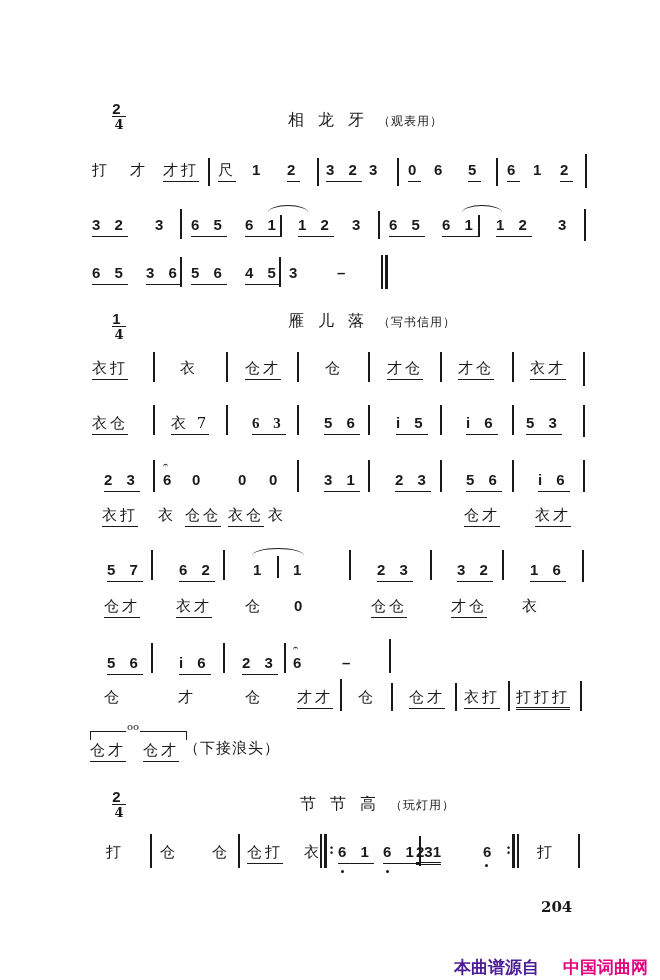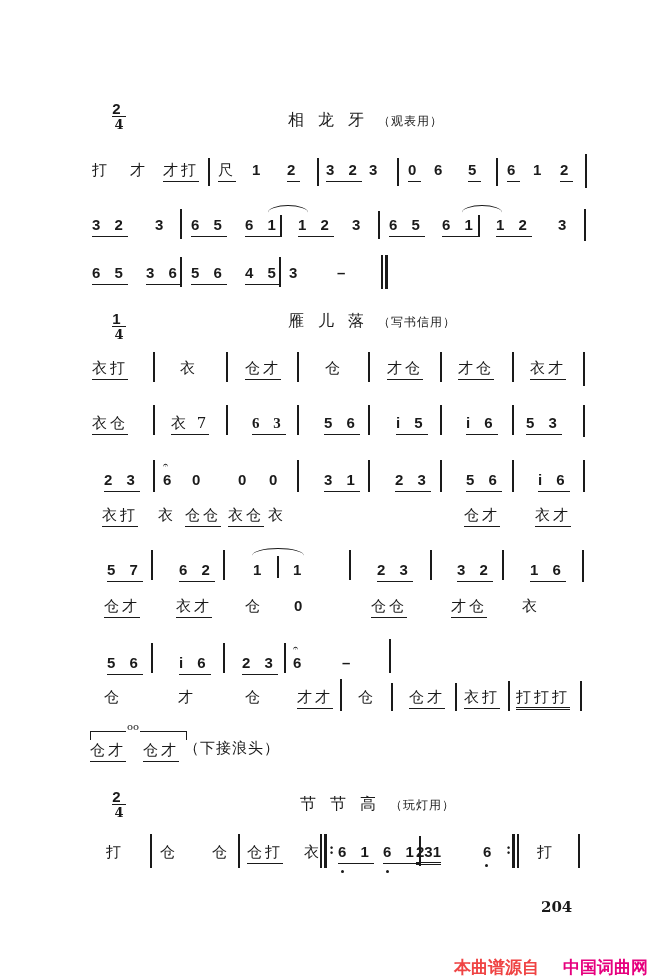--- a/index.html
+++ b/index.html
@@ -279,14 +279,14 @@
   <span class="dot-below" style="left:485px; top:22px;"></span>
   <span class="repeat-dots" style="left:506px; top:2px;">:</span>
   <div class="bar thick" style="left:512px; top:-8px; height:34px;"></div>
   <div class="bar" style="left:517px; top:-8px; height:34px;"></div>
   <span class="tok cn" style="left:537px;">打</span>
   <div class="bar" style="left:578px; top:-8px; height:34px;"></div>
 </div>
 
 <div class="pagenum" style="left:541px; top:898px;">204</div>
 
-<div class="footer" style="left:454px; top:956px; color:#ef4444;">本曲谱源自</div>
+<div class="footer" style="left:454px; top:956px; color:#4c1d95;">本曲谱源自</div>
 <div class="footer" style="left:563px; top:956px; color:#e6007e;">中国词曲网</div>
 
 </body></html>

